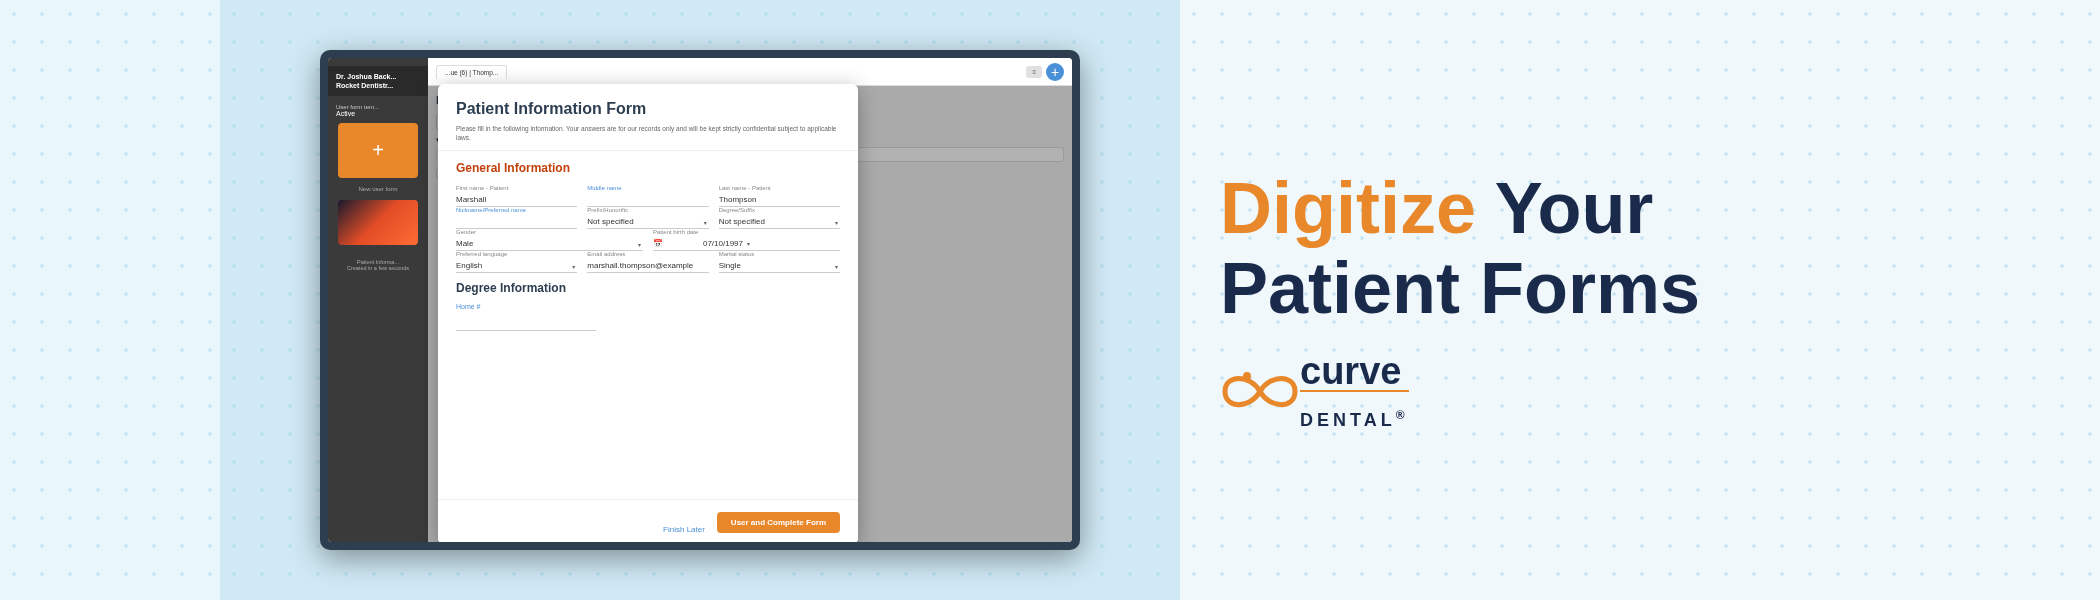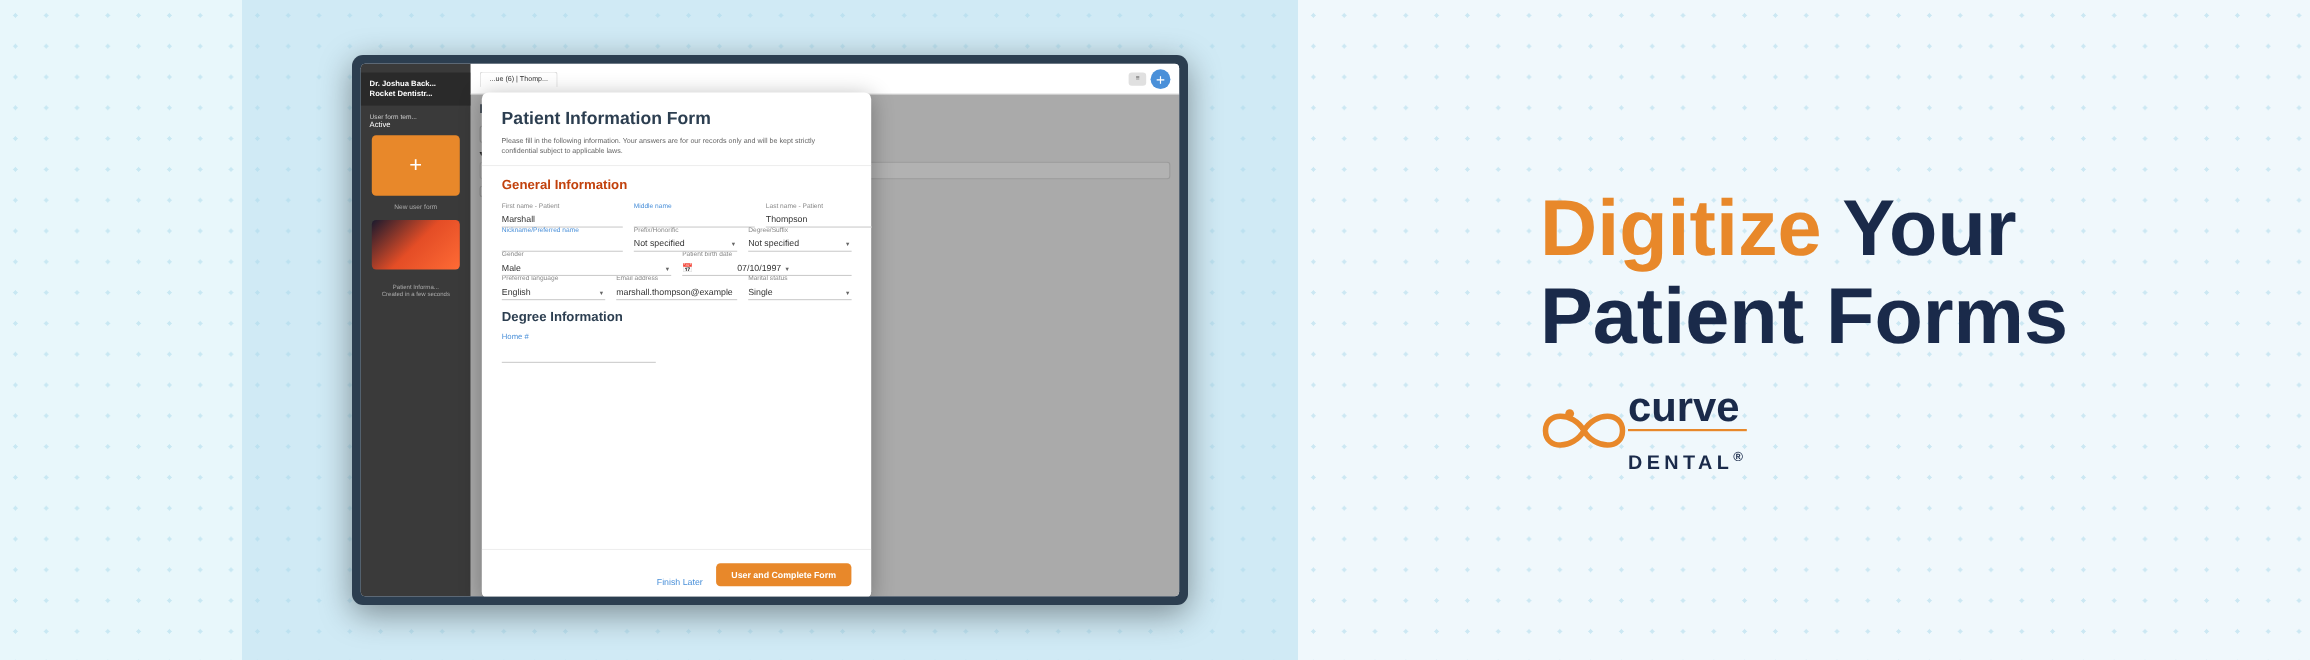--- a/index.html
+++ b/index.html
@@ -38,21 +38,21 @@
 
     
     .right-bg {
       flex: 1;
       height: 600px;
       position: relative;
       background: #f0f8fc;
       overflow: hidden;
       display: flex;
       align-items: center;
-      justify-content: center;
+      justify-content: flex-start;
       padding: 40px;
     }
 
     
     .dot-pattern {
       position: absolute;
       width: 100%;
       height: 100%;
       top: 0; left: 0;
       background-image: radial-gradient(circle, #a8d8ea 2px, transparent 2px);
@@ -315,21 +315,21 @@
       top: 0; left: 0;
       width: 100%; height: 100%;
       background: rgba(0,0,0,0.3);
       display: flex;
       align-items: center;
       justify-content: flex-start;
       padding-left: 10px;
     }
 
     .modal {
-      width: 354px;
+      width: 420px;
       height: 460px;
       background: #fff;
       border-radius: 6px;
       box-shadow: 0 4px 20px rgba(0,0,0,0.3);
       display: flex;
       flex-direction: column;
       overflow: hidden;
     }
 
     .modal-header {

